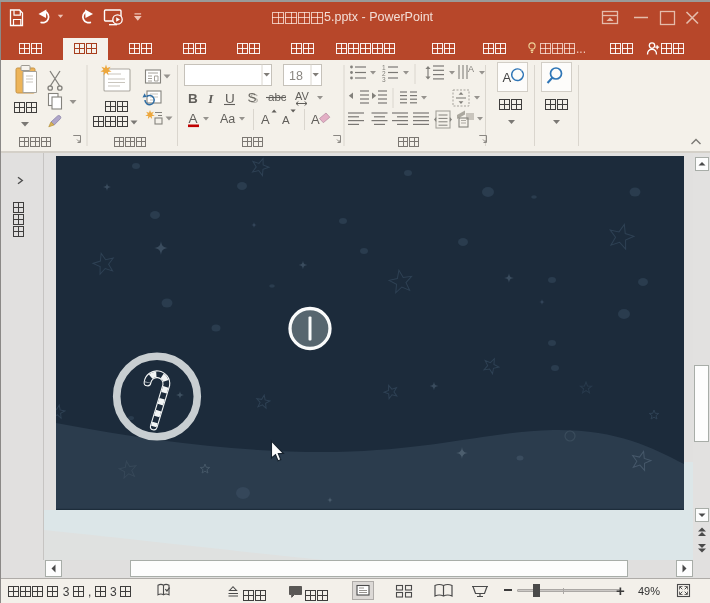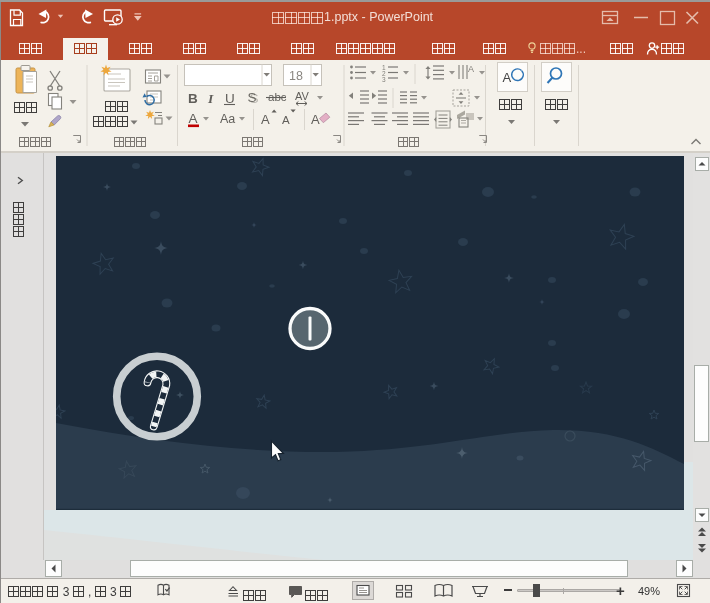--- a/index.html
+++ b/index.html
@@ -25,21 +25,21 @@
 <path d="M93,12 L85.1,7.6 L85.5,15.9 z" fill="#fff"></path>
 <path d="M57.8,12.8 h5.4 l-2.7,3.2 z" fill="#eec4b5"></path>
 <path d="M109,22.7 h8" stroke="#fff" stroke-width="1.3"></path>
 <g stroke="#fff" stroke-width="1.4" fill="none">
 <rect x="104.5" y="8" width="16.5" height="11" rx="1"></rect>
 </g>
 <circle cx="117.5" cy="17.5" r="4.7" fill="#B7472A" stroke="#fff" stroke-width="1.3"></circle>
 <path d="M116.2,15.3 l3.8,2.2 l-3.8,2.2 z" fill="#fff"></path>
 <path d="M134.5,11.8 h6.6 M135.2,14.6 h5.2 l-2.6,3.2 z" stroke="#eec4b5" stroke-width="1.2" fill="#eec4b5"></path>
 </svg>
-<div class="ab" style="left:272px;top:10px;height:15px;line-height:15px;font-size:12.5px;color:#f3ded6;white-space:nowrap"><i class="g gw2" style="width:12px;height:12px"></i><i class="g gw2" style="width:12px;height:12px"></i><i class="g gw2" style="width:12px;height:12px"></i><i class="g gw2" style="width:12px;height:12px"></i><span style="vertical-align:middle">1.pptx - PowerPoint</span></div>
+<div class="ab" style="left:272px;top:10px;height:15px;line-height:15px;font-size:12.5px;color:#f3ded6;white-space:nowrap"><i class="g gw2" style="width:12px;height:12px"></i><i class="g gw2" style="width:12px;height:12px"></i><i class="g gw2" style="width:12px;height:12px"></i><i class="g gw2" style="width:12px;height:12px"></i><span style="vertical-align:middle">5.pptx - PowerPoint</span></div>
 <svg class="ab" style="left:590px;top:2px" width="120" height="32" viewBox="0 0 120 32">
 <g stroke="#e5bcab" stroke-width="1.3" fill="none">
 <rect x="12.5" y="9.5" width="15" height="12"></rect>
 <path d="M12.5,13.5 h15"></path>
 <path d="M44,15.5 h14" stroke-width="1.5"></path>
 <rect x="70.5" y="9.5" width="14" height="13"></rect>
 <path d="M96.5,10 l11.5,11.5 M108,10 l-11.5,11.5" stroke-width="1.6"></path>
 </g>
 <path d="M20,15.5 l3.6,3.5 h-7.2 z" fill="#e5bcab"></path>
 </svg>

